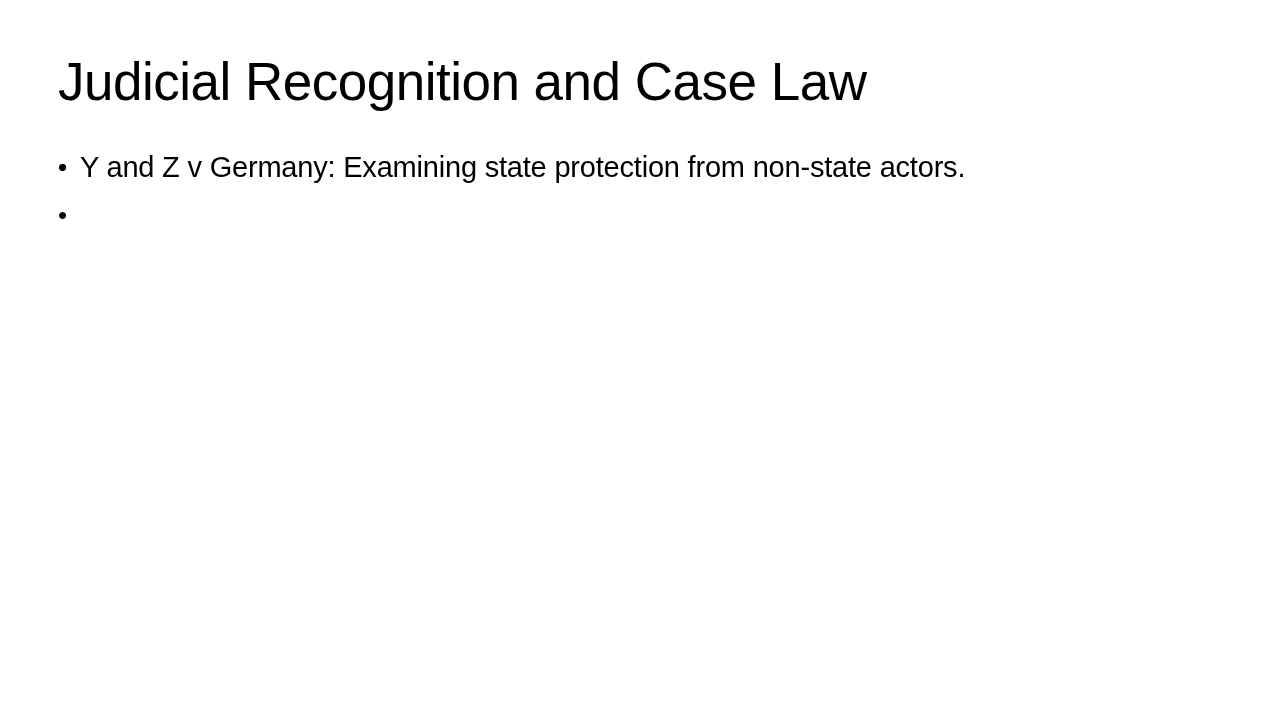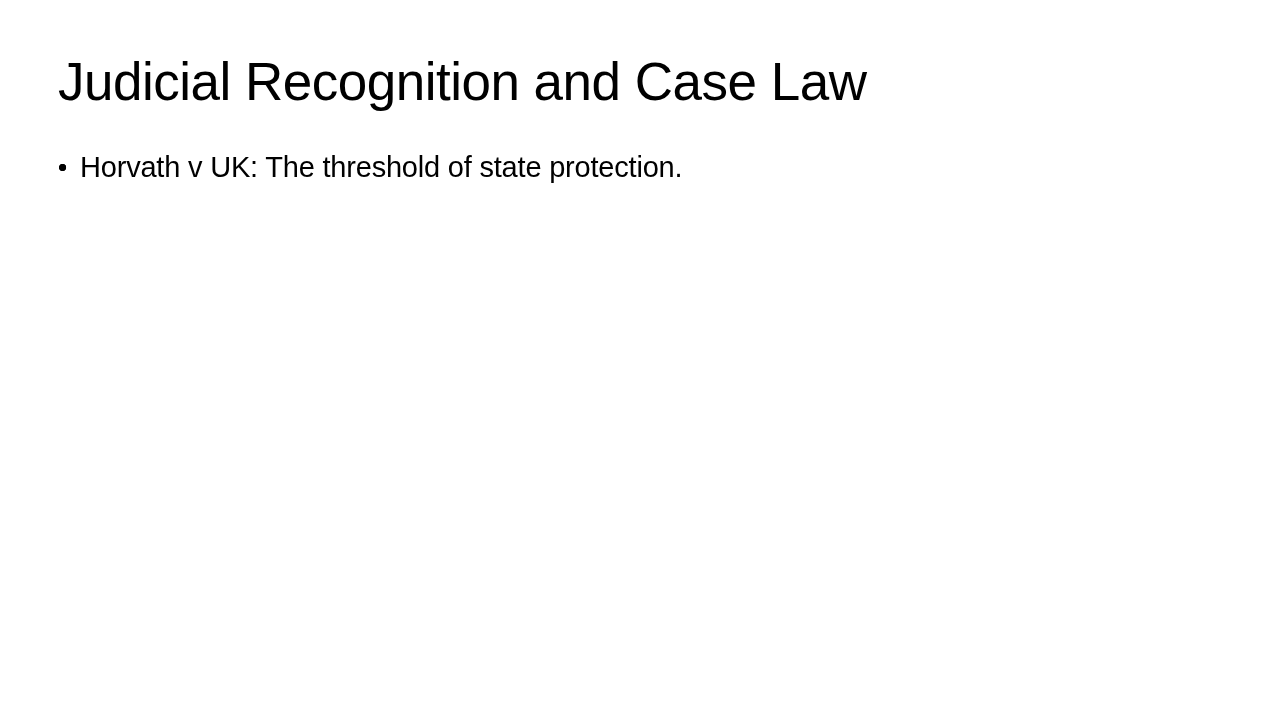--- a/index.html
+++ b/index.html
@@ -64,20 +64,20 @@
 <div class="slide">
 
   <div class="slide-title">Judicial Recognition and Case Law</div>
 
   <ul class="body-list">
     <li>
       <span class="bullet">•</span>
     </li>
     <li>
       <span class="bullet">•</span>
+      <span>Y and Z v Germany: Examining state protection from non-state actors.</span>
     </li>
     <li>
       <span class="bullet">•</span>
-      <span>Horvath v UK: The threshold of state protection.</span>
     </li>
   </ul>
 
 </div>
 
 </body></html>

